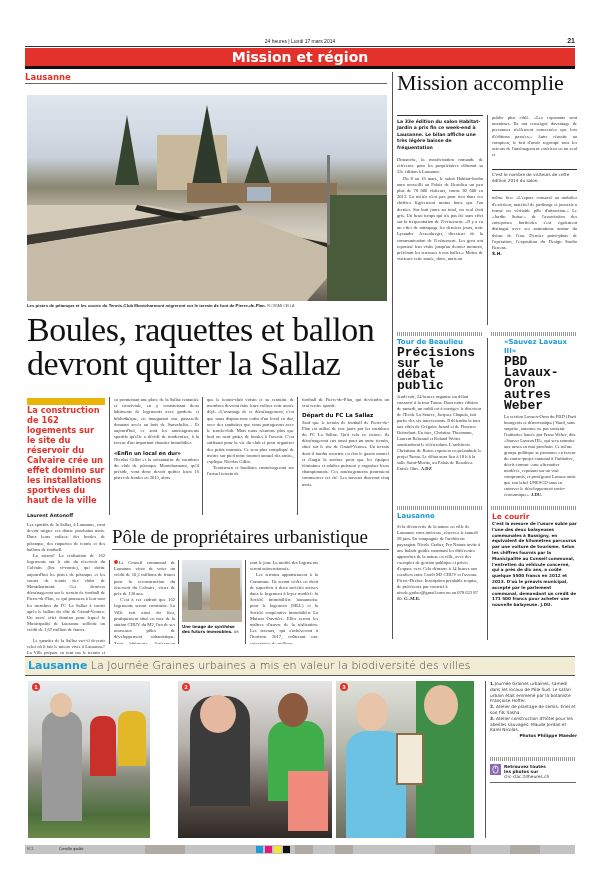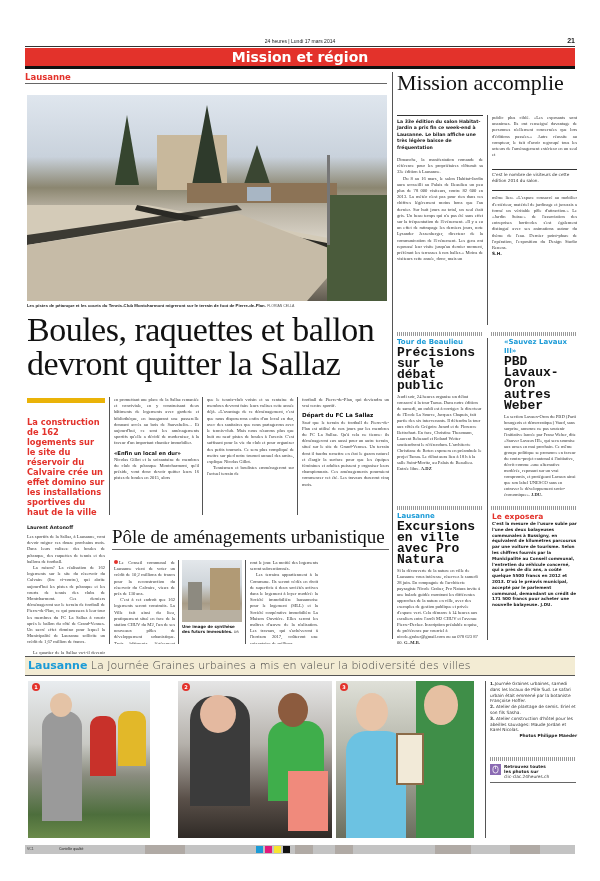--- a/index.html
+++ b/index.html
@@ -67,21 +67,21 @@
   <span>Les pistes de pétanque et les courts du Tennis-Club Montcharmont migreront sur le terrain de foot de Pierre-de-Plan.</span>
   <span class="credit">FLORIAN CELLA</span>
 </div>
 
 <div class="abs headline" style="left:27px;top:313px;width:365px;font-size:34px;letter-spacing:-0.5px">
   <div>Boules, raquettes et ballon</div>
   <div>devront quitter la Sallaz</div>
 </div>
 
 <div class="abs" style="left:27px;top:398px;width:78px">
-  <div style="border-top:5px solid #eab308;padding-top:14px" class="lead">La construction de 162 logements sur le site du réservoir du Calvaire crée un effet domino sur les installations sportives du haut de la ville</div>
+  <div style="border-top:7px solid #eab308;padding-top:0" class="lead">La construction de 162 logements sur le site du réservoir du Calvaire crée un effet domino sur les installations sportives du haut de la ville</div>
   <div class="author" style="margin-top:8px">Laurent Antonoff</div>
   <div class="body" style="margin-top:4px">
     <p>Les sportifs de la Sallaz, à Lausanne, vont devoir migrer ces douze prochains mois. Dans leurs valises: des boules de pétanque, des raquettes de tennis et des ballons de football.</p>
     <p class="ind">La raison? La réalisation de 162 logements sur le site du réservoir du Calvaire (lire ci-contre), qui abrite aujourd'hui les pistes de pétanque et les courts de tennis des clubs de Montcharmont. Ces derniers déménageront sur le terrain de football de Pierre-de-Plan, ce qui poussera à leur tour les membres du FC La Sallaz à courir après le ballon du côté de Grand-Vennes. Un sacré effet domino pour lequel la Municipalité de Lausanne sollicite un crédit de 1,67 million de francs.</p>
     <p class="ind" style="margin-top:4px">Le quartier de la Sallaz va-t-il devenir celui où il fait le mieux vivre à Lausanne? La Ville prépare en tout cas le terrain et les esprits</p>
   </div>
 </div>
 
 <div class="abs body col-sep" style="left:109px;top:397px;width:90px;height:118px;padding-left:4px;overflow:hidden">
   <p>en promettant une place de la Sallaz remaniée et conviviale, en y construisant deux bâtiments de logements avec garderie et bibliothèque, en inaugurant une passerelle donnant accès au bois de Sauvabelin… Et aujourd'hui, ce sont les aménagements sportifs qu'elle a décidé de moderniser, à la faveur d'un important chantier immobilier.</p>
@@ -93,21 +93,21 @@
   <p>que le tennis-club voisin et sa centaine de membres devront faire leurs valises cette année déjà. «L'avantage de ce déménagement, c'est que nous disposerons enfin d'un local en dur, avec des sanitaires que nous partagerons avec le tennis-club. Mais nous n'aurons plus que huit ou neuf pistes de boules à l'avenir. C'est suffisant pour la vie du club et pour organiser des petits tournois. Ce sera plus compliqué de mettre sur pied notre tournoi annuel des amis», explique Nicolas Gillot.</p>
   <p class="ind">Tennismen et boulistes emménageront sur l'actuel terrain de</p>
 </div>
 
 <div class="abs body col-sep" style="left:297px;top:397px;width:92px;height:118px;padding-left:4px;overflow:hidden">
   <p>football de Pierre-de-Plan, qui deviendra un vrai centre sportif.</p>
   <div class="subhead">Départ du FC La Sallaz</div>
   <p>Sauf que le terrain de football de Pierre-de-Plan est utilisé de nos jours par les membres du FC La Sallaz. Qu'à cela ne tienne: ils déménageront eux aussi pour un autre terrain, situé sur le site de Grand-Vennes. Un terrain dont il faudra remettre en état le gazon naturel et élargir la surface pour que les équipes féminines et adultes puissent y organiser leurs championnats. Ces aménagements pourraient commencer cet été. Les travaux dureront cinq mois.</p>
 </div>
 
-<div class="abs headline rule" style="left:112px;top:527px;width:277px;font-size:19px;padding-bottom:3px">Pôle de aménagements urbanistique</div>
+<div class="abs headline rule" style="left:112px;top:527px;width:277px;font-size:19px;padding-bottom:3px">Pôle de propriétaires urbanistique</div>
 <div class="abs body col-sep" style="left:109px;top:560px;width:66px;height:84px;padding-left:4px;overflow:hidden">
   <p><span style="display:inline-block;width:4px;height:4px;border-radius:50%;background:#e3322b;margin-right:1px"></span><span>Le Conseil communal de Lausanne vient de voter un crédit de 10,2 millions de francs pour la reconstruction du réservoir du Calvaire, vieux de près de 130 ans.</span></p>
   <p class="ind">C'est à cet endroit que 162 logements seront construits. La Ville fait ainsi du lieu, pratiquement situé en face de la station CHUV du M2, l'un de ses nouveaux pôles de développement urbanistique. Trois bâtiments, légèrement décalés les uns par rapport aux autres et bénéficiant tous de balcons, ver-</p>
 </div>
 <div class="abs col-sep" style="left:178px;top:560px;width:64px;height:84px;padding-left:3px">
   <div style="width:60px;height:62px;background:linear-gradient(180deg,#e3e7eb 0%,#cfd5da 40%,#a89c87 70%,#c8c0b2 100%);position:relative;overflow:hidden">
     <div style="position:absolute;left:6px;top:22px;width:14px;height:30px;background:#8d8a80"></div>
     <div style="position:absolute;left:28px;top:8px;width:30px;height:44px;background:#b19a75"></div>
     <div style="position:absolute;left:0;top:50px;width:60px;height:12px;background:#b8b0a1"></div>
   </div>
@@ -152,25 +152,24 @@
   <div class="kicker-blue" style="font-size:7px;line-height:9px">«Sauvez Lavaux III»</div>
   <div class="boxtitle">PBD Lavaux-Oron autres Weber</div>
   <div class="sans-small" style="margin-top:3px;height:116px;overflow:hidden;font-family:'Liberation Serif',serif;font-size:4.6px"><span>La section Lavaux-Oron du PBD (Parti bourgeois et démocratique) Vaud, sans surprise, annonce ne pas soutenir l'initiative lancée par Franz Weber, dite «Sauver Lavaux III», qui sera soumise aux urnes en mai prochain. Ce même groupe politique se prononce en faveur du contre-projet cantonal à l'initiative, décrit comme «une alternative modérée, reposant sur un vrai compromis, et protégeant Lavaux ainsi que son label UNESCO sans en entraver le développement socio-économique».</span> <b>J.DU.</b></div>
 </div>
 
 <div class="abs hatch" style="left:397px;top:506px;width:86px"></div>
 <div class="abs hatch" style="left:491px;top:506px;width:86px"></div>
 
 <div class="abs" style="left:397px;top:512px;width:86px">
   <div class="kicker-blue" style="font-size:7px;line-height:9px">Lausanne</div>
-  <div class="boxtitle">Excursions en ville avec Pro Natura</div>
   <div class="sans-small" style="margin-top:3px;height:100px;overflow:hidden;font-family:'Liberation Serif',serif;font-size:4.6px"><span>Si la découverte de la nature en ville de Lausanne vous intéresse, réservez le samedi 28 juin. En compagnie de l'architecte paysagiste Nicole Graber, Pro Natura invite à une balade guidée montrant les différentes approches de la nature en ville, avec des exemples de gestion publique et privée d'espace vert. Cela démarre à 14 heures aux escaliers entre l'arrêt M2 CHUV et l'avenue Pierre-Decker. Inscription préalable requise, de préférence par courriel à nicole.graber@gmail.com ou au 078 623 87 00.</span> <b>G.-M.B.</b></div>
 </div>
 <div class="abs col-sep" style="left:487px;top:512px;width:90px;padding-left:4px;height:128px">
-  <div class="kicker-red" style="font-size:7.5px;line-height:9px">Le exposera</div>
+  <div class="kicker-red" style="font-size:7.5px;line-height:9px">Le courir</div>
   <div class="sans-bold-small" style="font-size:4.2px;line-height:5.8px"><span>C'est la mesure de l'usure subie par l'une des deux balayeuses communales à Bussigny, en équivalent de kilomètres parcourus par une voiture de tourisme. Selon les chiffres fournis par la Municipalité au Conseil communal, l'entretien du véhicule concerné, qui a près de dix ans, a coûté quelque 5500 francs en 2012 et 2013. D'où le préavis municipal, accepté par le parlement communal, demandant un crédit de 171 500 francs pour acheter une nouvelle balayeuse.</span> <span>J.DU.</span></div>
 </div>
 
 <div class="abs strip">
   <span class="k">Lausanne</span>
   <span class="t">La Journée Graines urbaines a mis en valeur la biodiversité des villes</span>
 </div>
 
 <div class="abs photo" style="left:28px;top:681px;width:122px;height:157px;background:linear-gradient(180deg,#e8ecef 0%,#c9c9c4 40%,#8a8c7f 60%,#4d6e3c 85%,#6a8a4a 100%)">
   <div style="position:absolute;left:14px;top:30px;width:40px;height:110px;background:#9a9a9a;border-radius:16px 16px 0 0"></div>

